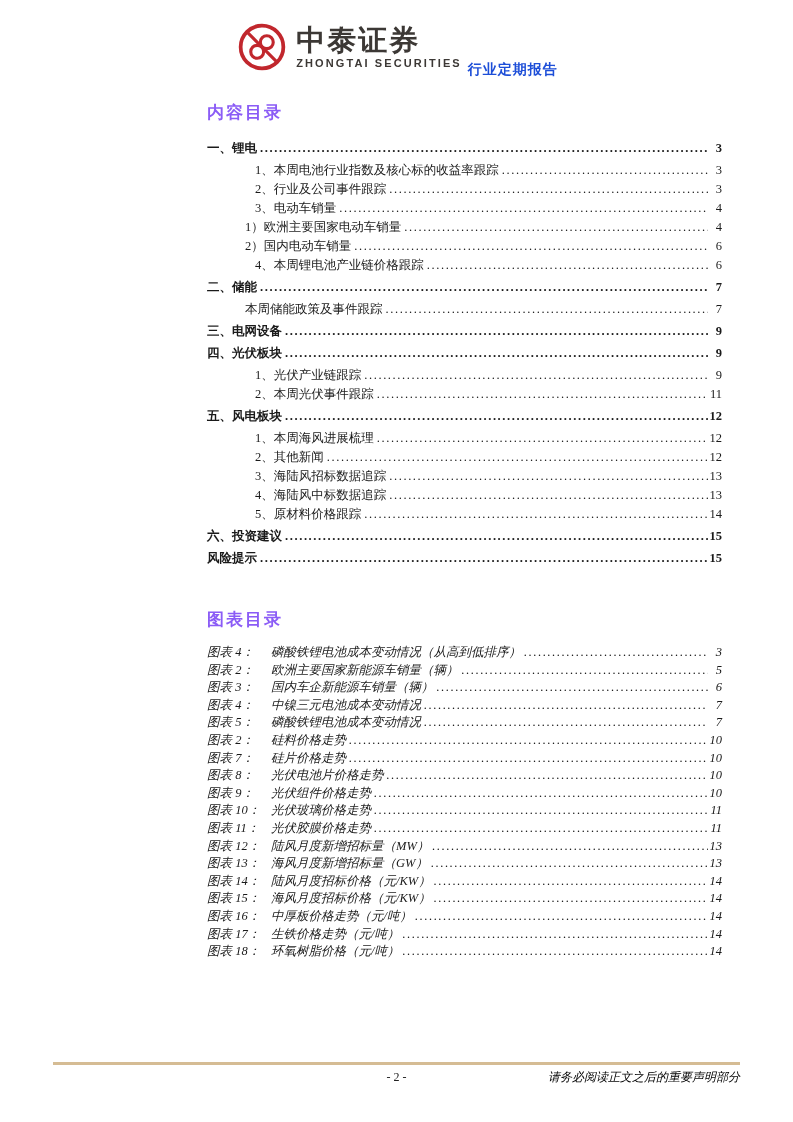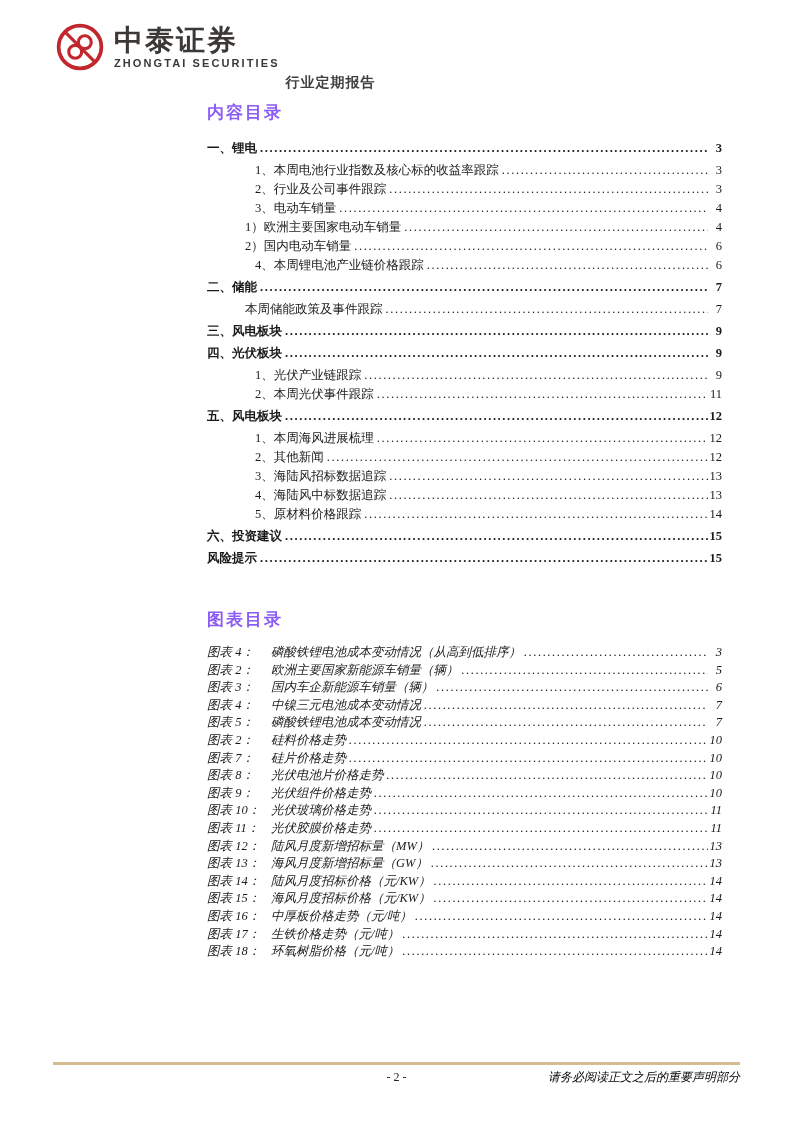--- a/index.html
+++ b/index.html
@@ -6,27 +6,27 @@
   html,body { background:#ffffff; }
   body {
     width:793px; height:1122px;
     font-family:"Liberation Serif","DejaVu Serif",serif;
     color:#1a1a1a;
     position:relative;
   }
   .page { position:relative; width:793px; height:1122px; overflow:hidden; background:#ffffff; }
 
   
-  .header { position:absolute; top:22px; left:55px; right:53px; display:flex; justify-content:flex-start; align-items:flex-start;gap:6px; }
+  .header { position:absolute; top:22px; left:55px; right:53px; display:flex; justify-content:center; align-items:flex-start;gap:6px; }
   .logo { display:flex; align-items:center; gap:9px; }
   .logo-mark { width:50px; height:50px; flex:none; }
   .logo-text { display:flex; flex-direction:column; }
   .logo-cn { font-family:"Liberation Sans","DejaVu Sans",sans-serif; font-weight:bold; font-size:29px; line-height:31px; color:#3c3835; letter-spacing:2px; }
   .logo-en { font-family:"Liberation Sans","DejaVu Sans",sans-serif; font-weight:bold; font-size:11px; color:#3c3835; letter-spacing:2.1px; margin-top:1px; }
-  .report-type { margin-top:52px; font-size:14px; font-weight:bold; color:#404040; letter-spacing:1px; }
+  .report-type { margin-top:39px; font-size:14px; font-weight:bold; color:#1d4ed8; letter-spacing:1px; }
 
   
   .main { position:absolute; left:207px; top:101px; width:515px; }
   .toc-title { font-size:17px; font-weight:bold; color:#8b5cf6; letter-spacing:2px; line-height:24px; margin-bottom:14px; }
   .figures-block { margin-top:40px; }
   .figures-block .toc-title { margin-bottom:12px; }
 
   .toc-row { display:flex; align-items:flex-start; font-size:12.5px; line-height:19px; }
   .toc-row .lbl { flex:none; white-space:nowrap; }
   .toc-row .dots { flex:1 1 auto; overflow:hidden; white-space:nowrap; letter-spacing:1.6px; margin:0 2px 0 3px; }
@@ -110,21 +110,21 @@
           <span class="lbl">二、储能</span>
           <span class="dots"></span>
           <span class="pg">7</span>
         </div>
       <div class="toc-row l2p">
           <span class="lbl">本周储能政策及事件跟踪</span>
           <span class="dots"></span>
           <span class="pg">7</span>
         </div>
       <div class="toc-row l1">
-          <span class="lbl">三、风电板块</span>
+          <span class="lbl">三、电网设备</span>
           <span class="dots"></span>
           <span class="pg">9</span>
         </div>
       <div class="toc-row l1">
           <span class="lbl">四、光伏板块</span>
           <span class="dots"></span>
           <span class="pg">9</span>
         </div>
       <div class="toc-row l2">
           <span class="lbl">1、光伏产业链跟踪</span>

